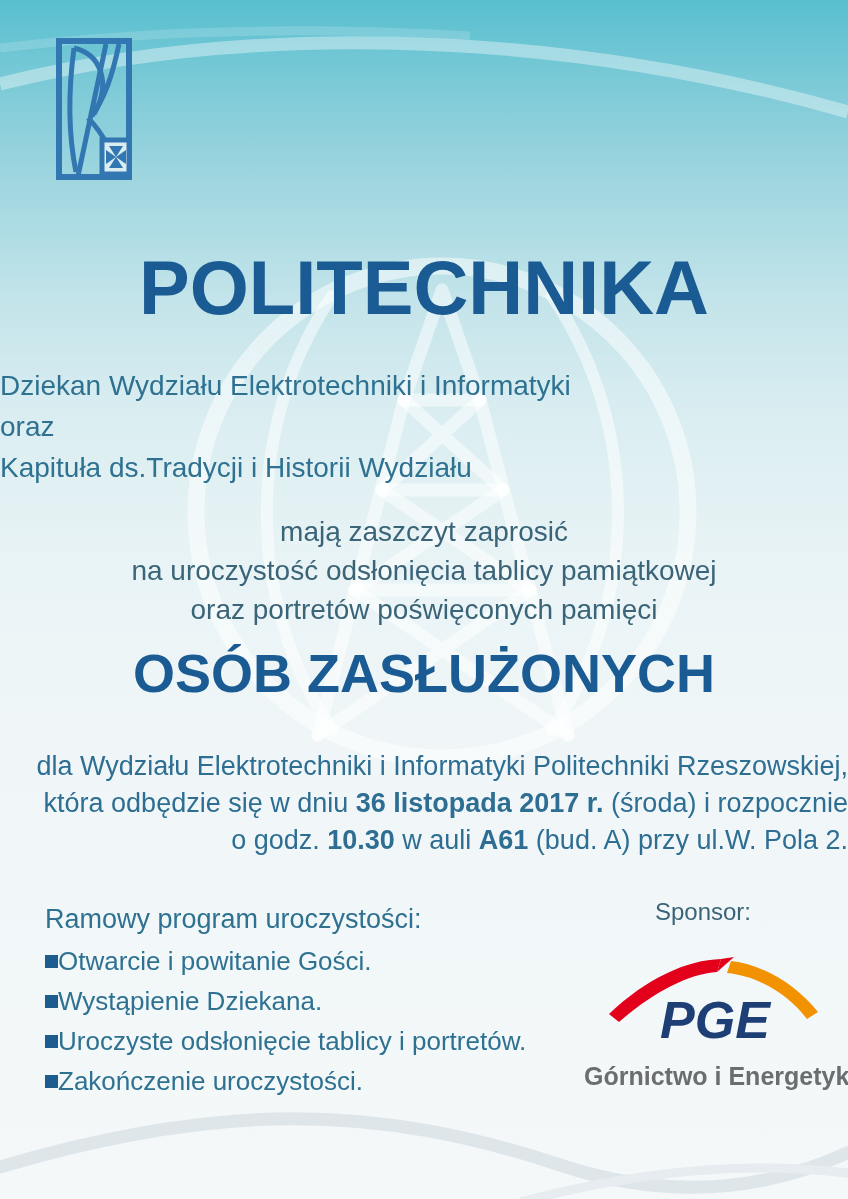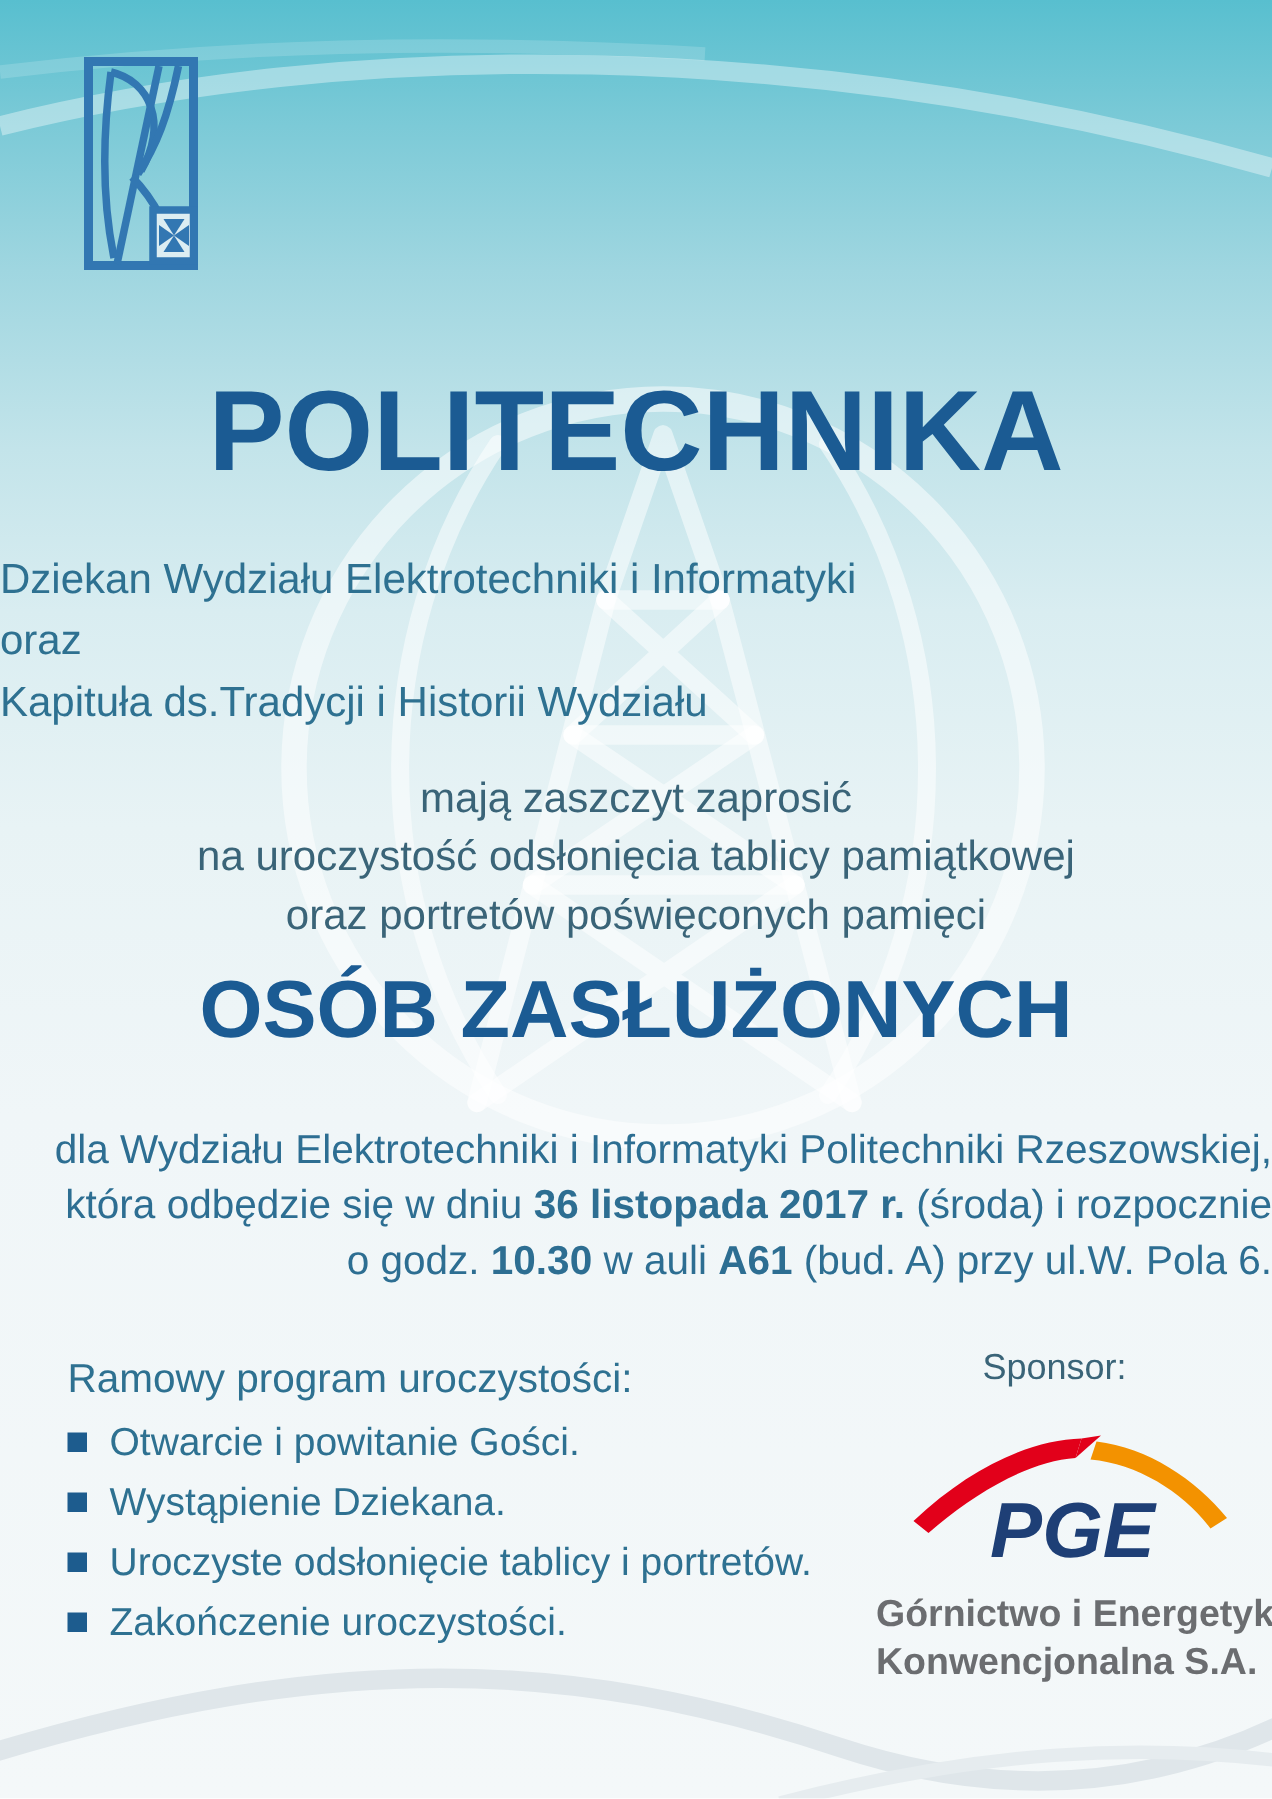--- a/index.html
+++ b/index.html
@@ -32,21 +32,21 @@
   .invitation{position:absolute;top:512px;width:100%;text-align:center;
     color:#3a6478;font-size:28px;line-height:39px;}
   .details{position:absolute;top:748px;width:100%;text-align:right;
     color:#2d6e92;font-size:27px;line-height:37px;white-space:nowrap;}
   .details b{font-weight:bold;}
 
   
   .program{position:absolute;left:45px;top:903px;color:#2e7191;}
   .program-heading{font-size:27px;line-height:32px;margin-bottom:12px;}
   .program-list{list-style:none;margin:0;padding:0;font-size:26px;}
-  .program-item{display:flex;align-items:center;gap:15px;margin-top:11px;line-height:29px;}
+  .program-item{display:flex;align-items:center;gap:0;margin-top:11px;line-height:29px;}
   .bullet{flex:0 0 auto;width:13px;height:13px;background:#1d5c8e;}
 
   
   .sponsor{position:absolute;right:2px;top:898px;width:262px;}
   .sponsor-label{font-size:24px;color:#3a6478;text-align:center;padding-right:24px;}
   .pge-logo{display:block;margin:24px auto 0 auto;}
   .sponsor-company{margin-top:14px;text-align:right;color:#6b6d70;font-weight:bold;
     font-size:25px;line-height:32px;white-space:nowrap;}
   .sponsor-company .l2{padding-right:8px;}
 </style>
@@ -110,21 +110,21 @@
     <div>mają zaszczyt zaprosić</div>
     <div>na uroczystość odsłonięcia tablicy pamiątkowej</div>
     <div>oraz portretów poświęconych pamięci</div>
   </section>
 
   <h2 class="honorees" style="margin:0">OSÓB ZASŁUŻONYCH</h2>
 
   <section class="details">
     <div>dla Wydziału Elektrotechniki i Informatyki Politechniki Rzeszowskiej,</div>
     <div><span>która odbędzie się w dniu </span><b>36 listopada 2017 r.</b><span> (środa) i rozpocznie</span></div>
-    <div><span>o godz. </span><b>10.30</b><span> w auli </span><b>A61</b><span> (bud. A) przy ul.W. Pola 6.</span></div>
+    <div><span>o godz. </span><b>10.30</b><span> w auli </span><b>A61</b><span> (bud. A) przy ul.W. Pola 2.</span></div>
   </section>
 
   <section class="program">
     <div class="program-heading">Ramowy program uroczystości:</div>
     <ul class="program-list">
       <li class="program-item">
           <span class="bullet"></span>
           <span>Otwarcie i powitanie Gości.</span>
         </li>
       <li class="program-item">
@@ -145,17 +145,16 @@
   <aside class="sponsor">
     <div class="sponsor-label">Sponsor:</div>
     <svg class="pge-logo" width="216" height="96" viewBox="0 0 216 96">
       <path d="M2,64 C40,28 80,10 114,9 L110,22 C80,24 44,44 12,72 Z" fill="#e2001a"></path>
       <path d="M114,9 L127,7 L110,22 Z" fill="#e2001a"></path>
       <path d="M124,11 C158,15 190,36 211,62 L200,69 C182,45 152,26 120,23 Z" fill="#f39200"></path>
       <text x="108" y="88" text-anchor="middle" font-size="52" font-weight="bold" font-style="italic" font-family="Liberation Sans, DejaVu Sans, sans-serif" letter-spacing="0" fill="#1e3f76">PGE</text>
     </svg>
     <div class="sponsor-company">
       <div>Górnictwo i Energetyka</div>
-      <div class="l2">Konwencjonalna S.A.</div>
     </div>
   </aside>
 
 </div>
 
 </body></html>

